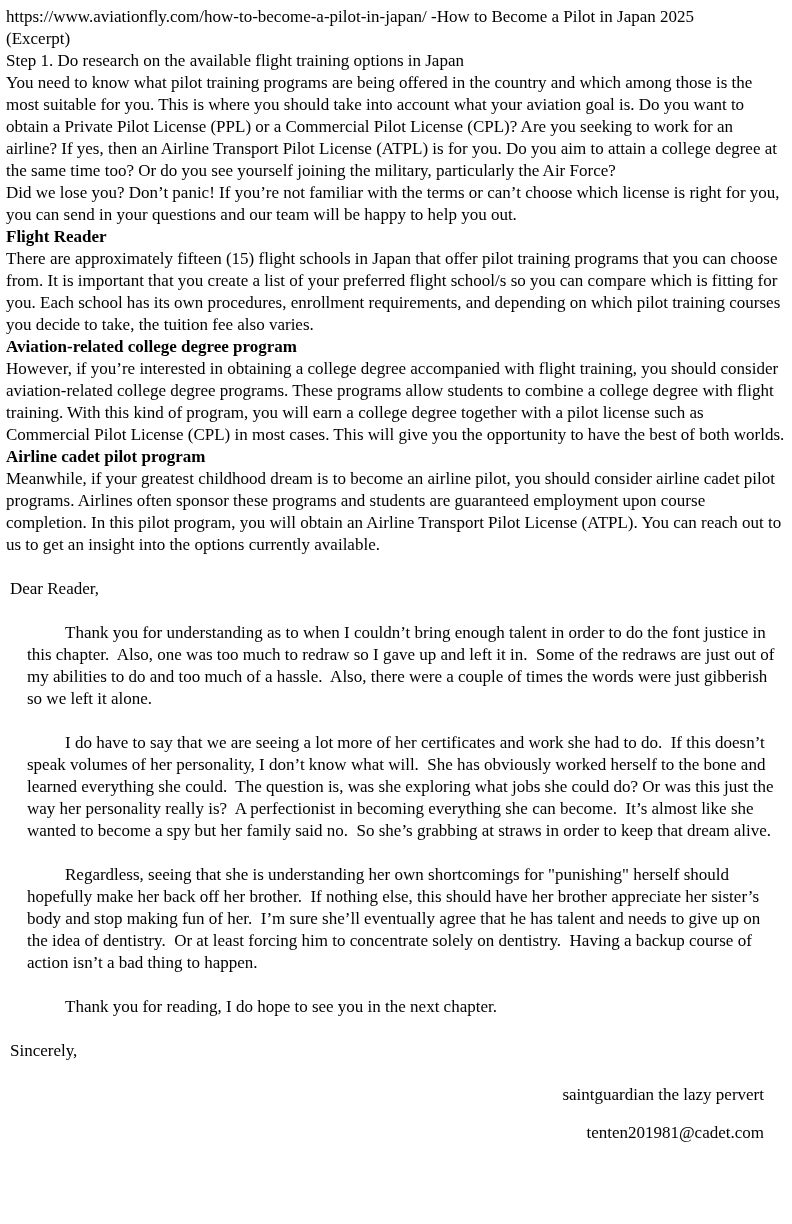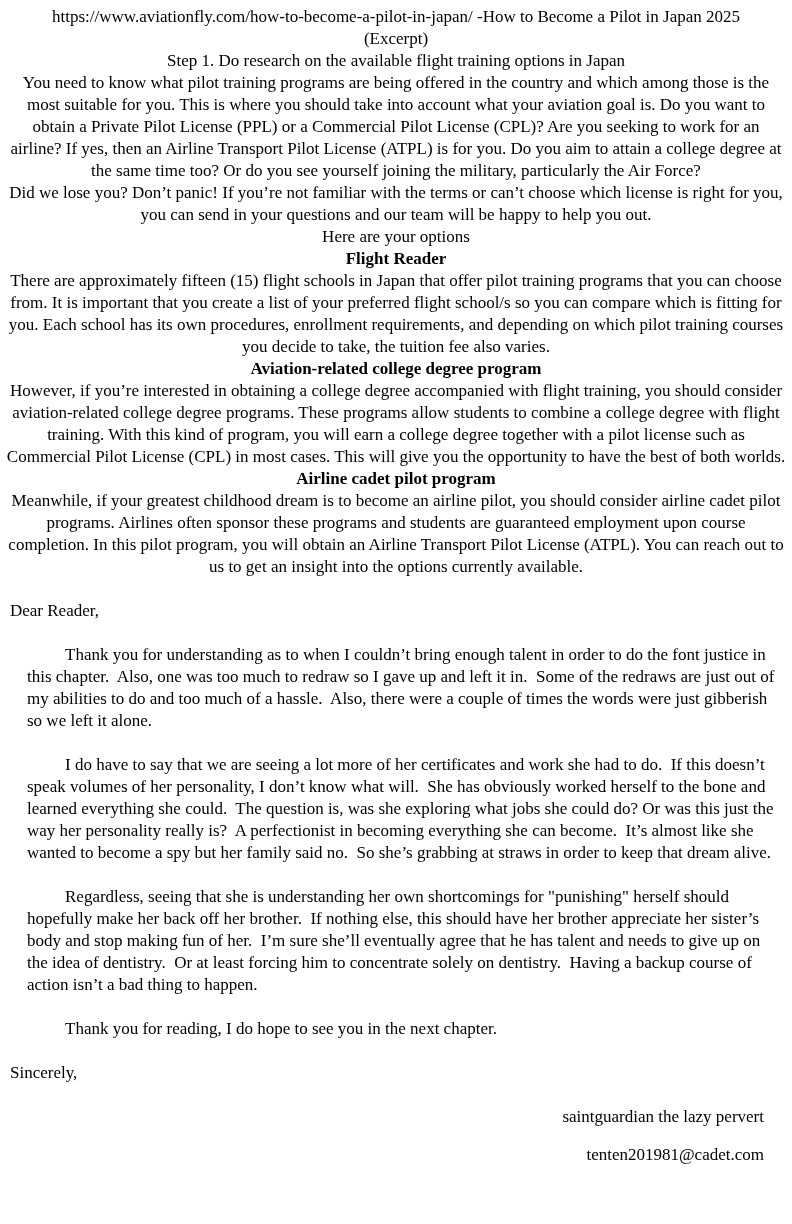--- a/index.html
+++ b/index.html
@@ -16,21 +16,21 @@
     line-height: 22px;
     overflow: hidden;
   }
   .page {
     width: 792px;
     height: 1224px;
     background: #ffffff;
     box-sizing: border-box;
   }
   .article {
-    text-align: center;
+    text-align: left;
     padding: 6px 6px 0 6px;
   }
   .article .line,
   .article .para {
     margin: 0;
   }
   .section-heading {
     font-weight: 700;
     margin: 0;
   }
@@ -57,21 +57,20 @@
 <body>
 
 <div class="page">
 
   <div class="article">
     <p class="line">https://www.aviationfly.com/how-to-become-a-pilot-in-japan/ -How to Become a Pilot in Japan 2025</p>
     <p class="line">(Excerpt)</p>
     <p class="line">Step 1. Do research on the available flight training options in Japan</p>
     <p class="para">You need to know what pilot training programs are being offered in the country and which among those is the most suitable for you. This is where you should take into account what your aviation goal is. Do you want to obtain a Private Pilot License (PPL) or a Commercial Pilot License (CPL)? Are you seeking to work for an airline? If yes, then an Airline Transport Pilot License (ATPL) is for you. Do you aim to attain a college degree at the same time too? Or do you see yourself joining the military, particularly the Air Force?</p>
     <p class="para">Did we lose you? Don’t panic! If you’re not familiar with the terms or can’t choose which license is right for you, you can send in your questions and our team will be happy to help you out.</p>
-    <p class="line">Here are your options</p>
 
     <p class="section-heading">Flight Reader</p>
     <p class="para">There are approximately fifteen (15) flight schools in Japan that offer pilot training programs that you can choose from. It is important that you create a list of your preferred flight school/s so you can compare which is fitting for you. Each school has its own procedures, enrollment requirements, and depending on which pilot training courses you decide to take, the tuition fee also varies.</p>
 
     <p class="section-heading">Aviation-related college degree program</p>
     <p class="para">However, if you’re interested in obtaining a college degree accompanied with flight training, you should consider aviation-related college degree programs. These programs allow students to combine a college degree with flight training. With this kind of program, you will earn a college degree together with a pilot license such as Commercial Pilot License (CPL) in most cases. This will give you the opportunity to have the best of both worlds.</p>
 
     <p class="section-heading">Airline cadet pilot program</p>
     <p class="para">Meanwhile, if your greatest childhood dream is to become an airline pilot, you should consider airline cadet pilot programs. Airlines often sponsor these programs and students are guaranteed employment upon course completion. In this pilot program, you will obtain an Airline Transport Pilot License (ATPL). You can reach out to us to get an insight into the options currently available.</p>
   </div>

